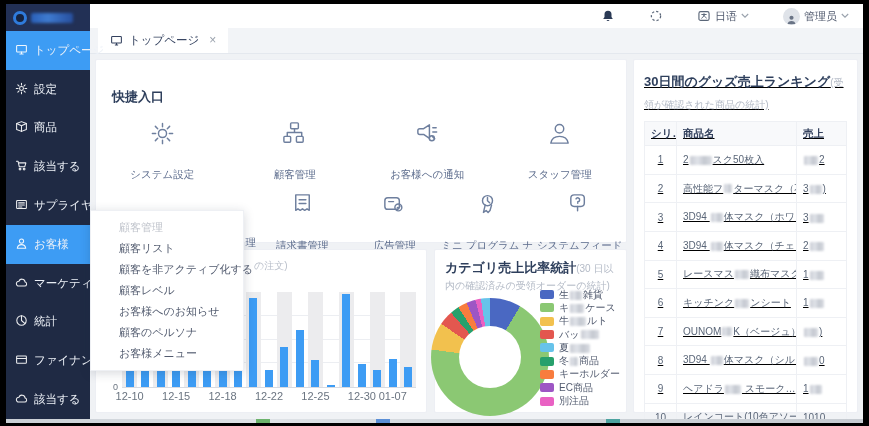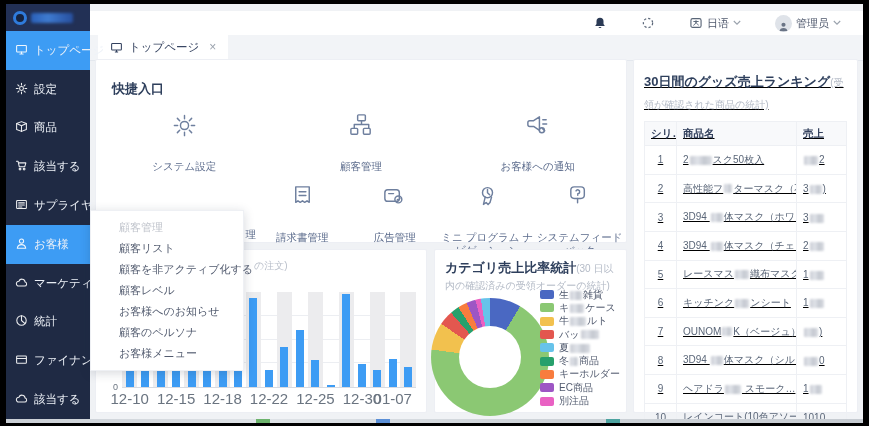--- a/index.html
+++ b/index.html
@@ -13,21 +13,21 @@
   #logo { height:27px; background:#223055; display:flex; align-items:center; padding-left:7px; gap:4px; }
   #logo .logo-ring { width:14px; height:14px; border-radius:50%; border:3px solid #2f7bdc; background:#16233f; }
   #logo .blur-logo { width:42px; height:10px; border-radius:2px; background:linear-gradient(90deg,#2a5fb8,#3e7bd0 40%,#274f9e); filter:blur(1.5px); }
   .side-item { height:38.8px; display:flex; align-items:center; gap:6px; padding-left:9px; color:#eef2f8; font-size:11.5px; cursor:pointer; }
   .side-item.active { background:#3d9cf4; }
   .side-item .icon svg { width:13px; height:13px; stroke:#fff; fill:none; stroke-width:1.3; stroke-linecap:round; stroke-linejoin:round; opacity:.92; }
   .side-item .lbl { white-space:nowrap; letter-spacing:0; }
 
   
   #main { position:absolute; left:84px; top:0; right:0; height:100%; }
-  #topbar { height:24px; background:#fff; display:flex; align-items:center; justify-content:flex-end; gap:0; padding-right:22px;margin-top:7px; }
+  #topbar { height:24px; background:#fff; display:flex; align-items:center; justify-content:flex-end; gap:0; padding-right:14px; }
   #topbar .tb-item { display:flex; align-items:center; gap:4px; margin-left:34px; color:#515a6e; font-size:11px; cursor:pointer; }
   #topbar svg.glyph { width:14px; height:14px; }
   .chev { width:8px; height:6px; }
   .chev path { stroke:#9aa2ad; stroke-width:1.4; fill:none; }
   #avatar { width:17px; height:17px; border-radius:50%; background:#dfe3e9; display:flex; align-items:flex-end; justify-content:center; overflow:hidden; }
   #avatar svg { width:11px; height:11px; fill:#6a7486; }
 
   #tabstrip { height:26px; background:#f2f4f7; border-bottom:1px solid #e4e8ee; display:flex; align-items:flex-end; padding-left:8px; }
   #tab-home { height:26px; background:#fff; display:flex; align-items:center; gap:6px; padding:0 12px; font-size:11.5px; color:#33415e; cursor:pointer; }
   #tab-home svg { width:13px; height:13px; stroke:#33415e; fill:none; stroke-width:1.3; }
@@ -37,21 +37,21 @@
   .panel { position:absolute; background:#fff; border-radius:2px; border:1px solid #edeff4; }
   #quick-panel   { left:5px;  top:5px;   width:532px; height:184px; }
   #orders-panel  { left:5px;  top:195px; width:332px; height:164px; }
   #donut-panel   { left:344px;top:195px; width:193px; height:164px; }
   #ranking-panel { left:543px;top:5px;   width:225px; height:354px;text-decoration:underline; }
 
   .panel-title { font-size:13px; font-weight:bold; color:#2e3f5c; }
   .panel-sub { font-size:10px; font-weight:normal; color:#b3bac6; }
 
   
-  #quick-panel .panel-title { padding:20px 0 0 16px; }
+  #quick-panel .panel-title { padding:28px 0 0 16px; }
   .q-row { display:flex; margin-top:14px; }
   .q-cell { flex:1; display:flex; flex-direction:column; align-items:center; text-align:center; cursor:pointer;gap:12px; }
   .q-cell .icon svg { width:27px; height:27px; stroke:#6e7f9e; fill:none; stroke-width:1.5; stroke-linecap:round; stroke-linejoin:round; }
   .q-cell .q-lbl { margin-top:5px; font-size:10.5px; color:#5b6b8c; line-height:1.25; max-width:110px; }
   #q-row2 { margin-top:10px; }
   #q-row2 .q-cell0 { flex:0 0 160px; align-items:flex-end; justify-content:flex-end; padding-bottom:16px; }
   #q-row2 .q-cell0 .q-lbl { margin:0; }
 
   
   #dropdown { position:absolute; left:0; top:156px; width:154px; background:#fff; box-shadow:0 2px 10px rgba(30,40,60,.18); border:1px solid #eef0f4; padding:6px 0; z-index:40; }
@@ -60,21 +60,21 @@
 
   
   #orders-title-frag { position:absolute; left:158px; top:9px; font-size:10px; color:#b9bfca; }
   #plot { position:absolute; left:26px; right:10px; top:42px; bottom:24px; border-bottom:1px solid #d7dbe2; }
   .gridline { position:absolute; left:0; right:0; height:1px; background:#eceef2; }
   #bars { position:absolute; left:0; right:0; top:0; bottom:0; display:flex; align-items:flex-end; }
   .bar-col { flex:1; height:100%; display:flex; align-items:flex-end; justify-content:center; }
   .bar-col.striped { background:#ececee; }
   .bar { width:8px; background:#3d9cf4; }
   .ytick { position:absolute; right:calc(100% + 4px); transform:translateY(-50%); font-size:9px; color:#6a7480; }
-  .xtick { position:absolute; top:calc(100% + 3px); transform:translateX(-50%); font-size:15px; color:#6a7480; white-space:nowrap;text-align:center; }
+  .xtick { position:absolute; top:calc(100% + 3px); transform:translateX(-50%); font-size:11px; color:#6a7480; white-space:nowrap;text-align:center; }
 
   
   #donut-panel .panel-title { padding:10px 10px 0 10px; display:block; line-height:1.3; }
   #donut { position:absolute; left:-4px; top:48px; width:118px; height:118px; border-radius:50%; }
   #donut::after { content:""; position:absolute; left:50%; top:50%; width:62px; height:62px; border-radius:50%; background:#fff; transform:translate(-50%,-50%); }
   #legend { position:absolute; right:6px; top:38px; z-index:5; list-style:none; }
   #legend li { display:flex; align-items:center; gap:5px; height:13.3px; font-size:10px; color:#515a6e; white-space:nowrap; }
   .swatch { width:14px; height:9px; border-radius:2px; flex:0 0 auto; }
 
   
@@ -245,20 +245,27 @@
               <div class="q-lbl">顧客管理</div>
             </div>
             <div class="q-cell">
               <span class="icon"><svg viewBox="0 0 28 28">
                   <path d="M16 5v14l-6-4H6a2 2 0 0 1-2-2v-2a2 2 0 0 1 2-2h4z"></path>
                   <path d="M19.5 8h3.5M19.5 12.5h4M19 17l2.5 2.5"></path>
                   <circle cx="18.5" cy="19" r="2.6"></circle>
                 </svg></span>
               <div class="q-lbl">お客様への通知</div>
             </div>
+            <div class="q-cell">
+              <span class="icon"><svg viewBox="0 0 28 28">
+                  <circle cx="14" cy="9" r="4.4"></circle>
+                  <path d="M5 24c.8-4.6 4.1-7 9-7s8.2 2.4 9 7z"></path>
+                </svg></span>
+              <div class="q-lbl">スタッフ管理</div>
+            </div>
           </div>
         <div class="q-row" id="q-row2">
             <div class="q-cell q-cell0">
               <div class="q-lbl">理</div>
             </div>
             <div class="q-cell">
               <span class="icon"><svg viewBox="0 0 28 28">
                   <path d="M7 4h14v16l-2.3-1.5-2.4 1.5-2.3-1.5-2.4 1.5L9.3 18.5 7 20z"></path>
                   <path d="M10.5 9h7M10.5 13h7"></path>
                 </svg></span>

